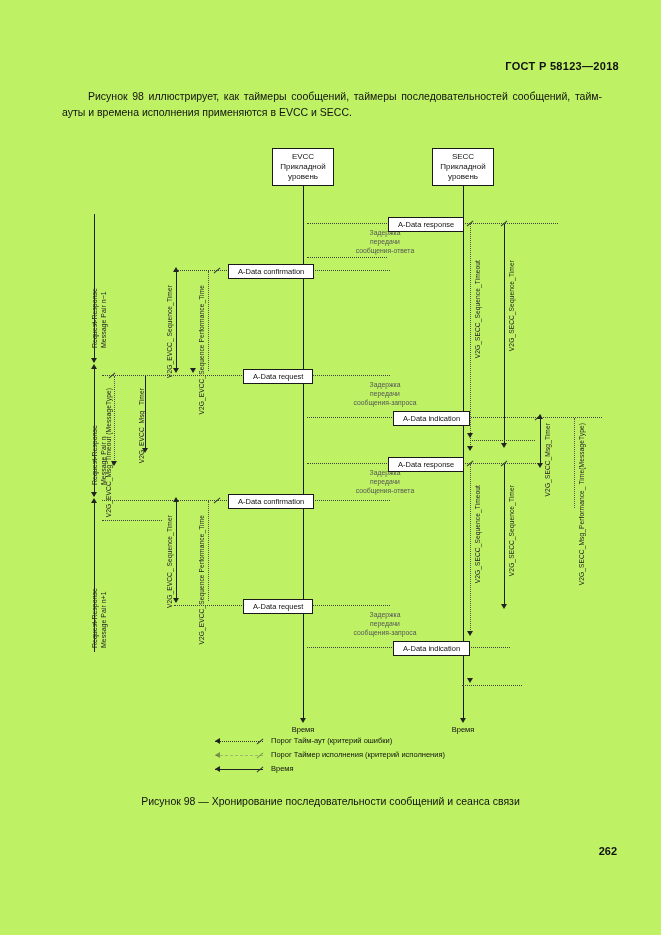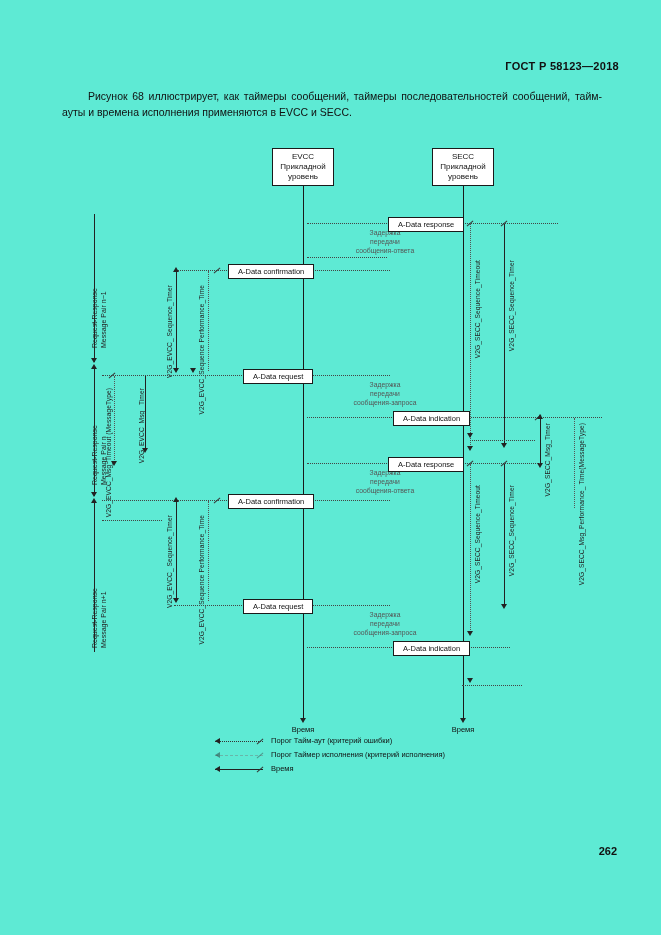--- a/index.html
+++ b/index.html
@@ -1,18 +1,18 @@
 <!DOCTYPE html>
 <html><head>
 <meta charset="utf-8">
 <style>
   html,body{margin:0;padding:0;background:#efefef;}
   body{font-family:"Liberation Sans",sans-serif;}
   .page{
-    position:relative;width:661px;height:935px;background:#5eead4;
+    position:relative;width:661px;height:935px;background:#bef264;
     margin:0 auto;overflow:hidden;
   }
   .hdr{
     position:absolute;top:60px;right:42px;
     font-size:11px;font-weight:bold;letter-spacing:.3px;color:#111;
   }
   .intro{
     position:absolute;left:62px;top:88px;width:540px;
     font-size:10.5px;line-height:16px;color:#111;text-align:justify;
   }
@@ -89,21 +89,21 @@
   .slash{position:absolute;width:8px;height:0;border-top:1px solid #333;
     transform:rotate(-40deg);}
 </style>
 </head>
 <body>
 
 <div class="page">
 
   <div class="hdr">ГОСТ Р 58123—2018</div>
 
-  <div class="intro"><span class="ind"></span><span>Рисунок 68 иллюстрирует, как таймеры сообщений, таймеры последовательностей сообщений, тайм-ауты и времена исполнения применяются в EVCC и SECC.</span></div>
+  <div class="intro"><span class="ind"></span><span>Рисунок 98 иллюстрирует, как таймеры сообщений, таймеры последовательностей сообщений, тайм-ауты и времена исполнения применяются в EVCC и SECC.</span></div>
 
   <div class="fig">
 
     <div class="lifebox" style="left:210px;top:8px;width:62px;height:38px;">
       <div>EVCC</div>
       <div>Прикладной</div>
       <div>уровень</div>
     </div>
     <div class="lifebox" style="left:370px;top:8px;width:62px;height:38px;">
       <div>SECC</div>
@@ -276,15 +276,16 @@
       <div class="lbl">Порог  Таймер исполнения (критерий исполнения)</div>
     </div>
     <div class="row">
       <div class="sym sym-solid"></div>
       <div class="arrowhead ah-left" style="left:0px;top:3px;"></div>
       <div class="slash" style="left:41px;top:6px;"></div>
       <div class="lbl">Время</div>
     </div>
   </div>
 
+  <div class="caption">Рисунок 98 — Хронирование последовательности сообщений и сеанса связи</div>
   <div class="pageno">262</div>
 
 </div>
 
 </body></html>

